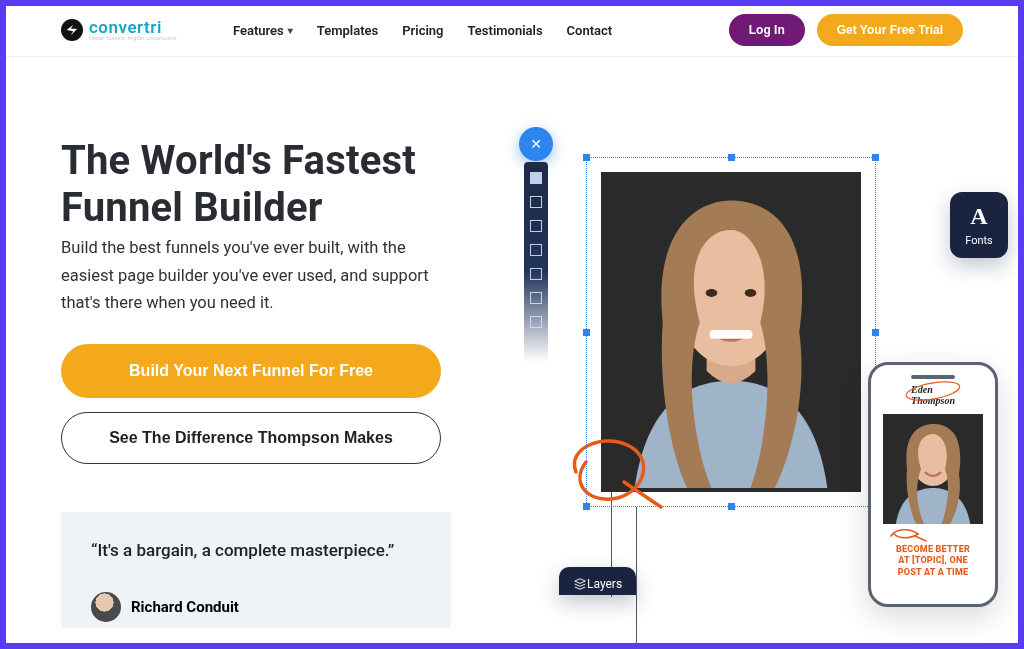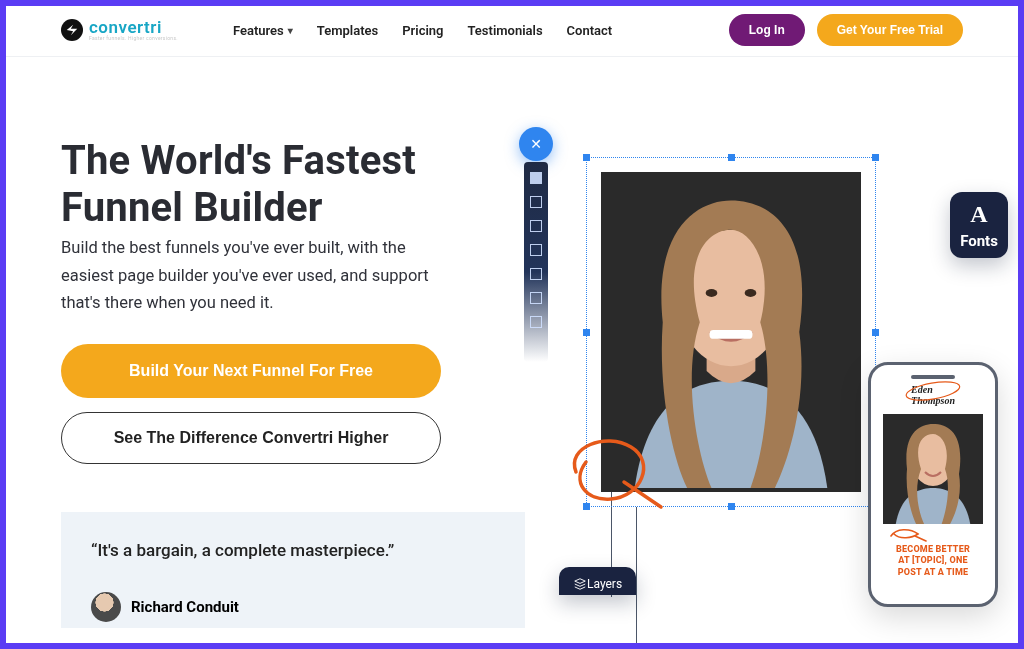--- a/index.html
+++ b/index.html
@@ -46,21 +46,21 @@
   }
   .cta-secondary {
     margin-top: 14px; background: #fff; color: #222; border: 1.5px solid #343434;
     font-weight: 600; font-size: 16px; padding: 16px 30px; border-radius: 999px;
     width: 380px; cursor: pointer;
   }
 
   
   .testimonial {
     margin-top: 48px; background: #eef3f8; padding: 28px 30px 6px 30px;
-    width: 464px; position: relative;
+    width: 390px; position: relative;
   }
   .t-quote { font-size: 17px; color: #222; font-weight: 500; }
   .t-person { display: flex; align-items: center; gap: 10px; margin-top: 32px; }
   .t-avatar { width: 30px; height: 30px; border-radius: 50%; background: radial-gradient(circle at 45% 35%, #e6c9b0 0 35%, #4a4a4a 36% 100%); }
   .t-name { font-weight: 700; font-size: 15px; }
 
   
   .hero-right { flex: 1; position: relative; }
 
   .close-bubble {
@@ -99,21 +99,21 @@
   .guide1 { position: absolute; left: 130px; top: 160px; width: 1px; height: 300px; background: #4b5668; }
   .guide2 { position: absolute; left: 155px; top: 370px; width: 1px; height: 150px; background: #4b5668; }
 
   .fonts-chip {
     position: absolute; right: 10px; top: 55px; width: 58px; height: 66px;
     background: #1a2340; border-radius: 12px; color: #fff; display: flex;
     flex-direction: column; align-items: center; justify-content: center; gap: 4px;
     box-shadow: 0 8px 20px rgba(20,30,60,.25);
   }
   .fonts-chip .A { font-family: Georgia, serif; font-size: 24px; font-weight: 700; }
-  .fonts-chip .lbl { font-size: 15px; font-weight: bold; }
+  .fonts-chip .lbl { font-size: 11px; }
 
   .layers-chip {
     position: absolute; left: 78px; top: 430px; background: #1a2340; color: #fff;
     border-radius: 10px 10px 0 0; padding: 10px 14px 4px 14px; display: flex;
     align-items: center; font-size: 12px; box-shadow: 0 8px 20px rgba(20,30,60,.25);
   }
   .layers-chip svg { width: 14px; height: 14px; }
 
   .phone {
     position: absolute; right: 20px; top: 225px; width: 130px; height: 245px;
@@ -170,21 +170,21 @@
   </header>
 
   <section class="hero">
     <div class="hero-left">
       <h1 class="hero-title">
         <span>The World's Fastest</span><br>
         <span>Funnel Builder</span>
       </h1>
       <p class="hero-sub">Build the best funnels you've ever built, with the easiest page builder you've ever used, and support that's there when you need it.</p>
       <button class="cta-primary">Build Your Next Funnel For Free</button>
-      <button class="cta-secondary">See The Difference Convertri Higher</button>
+      <button class="cta-secondary">See The Difference Thompson Makes</button>
 
       <div class="testimonial">
         <div class="t-quote">“It's a bargain, a complete masterpiece.”</div>
         <div class="t-person">
           <div class="t-avatar"></div>
           <div class="t-name">Richard Conduit</div>
         </div>
       </div>
     </div>
 

